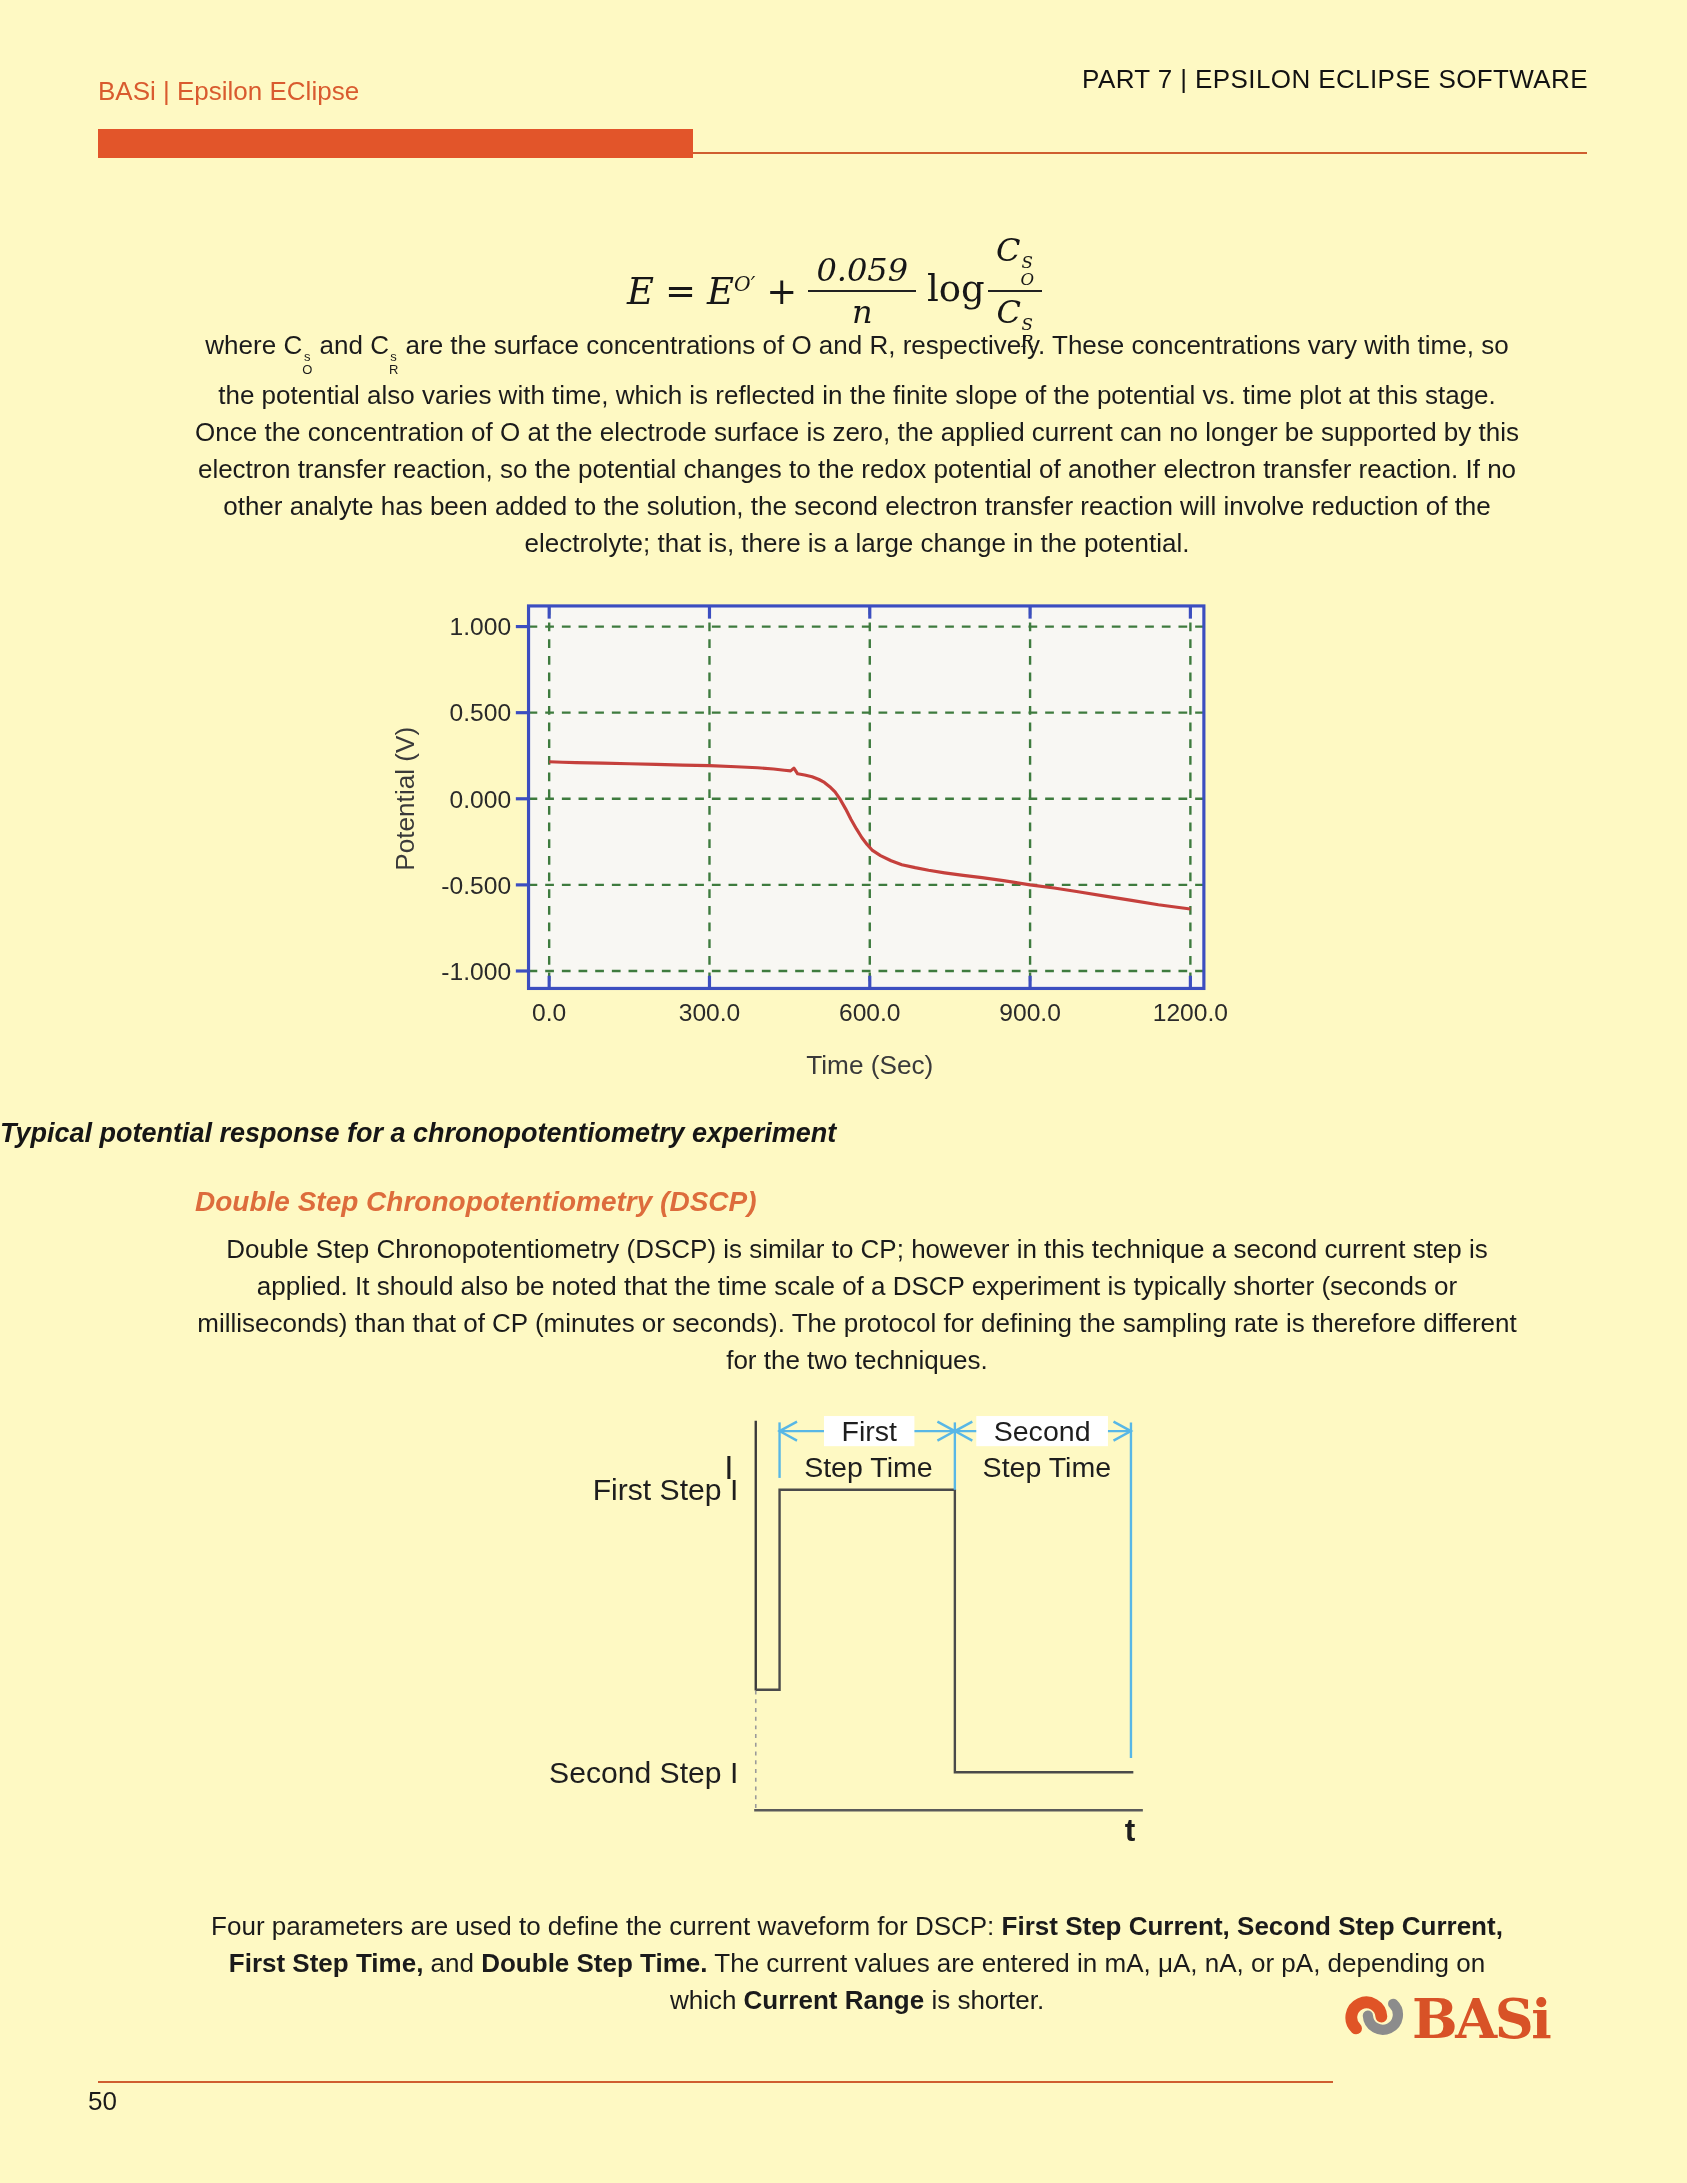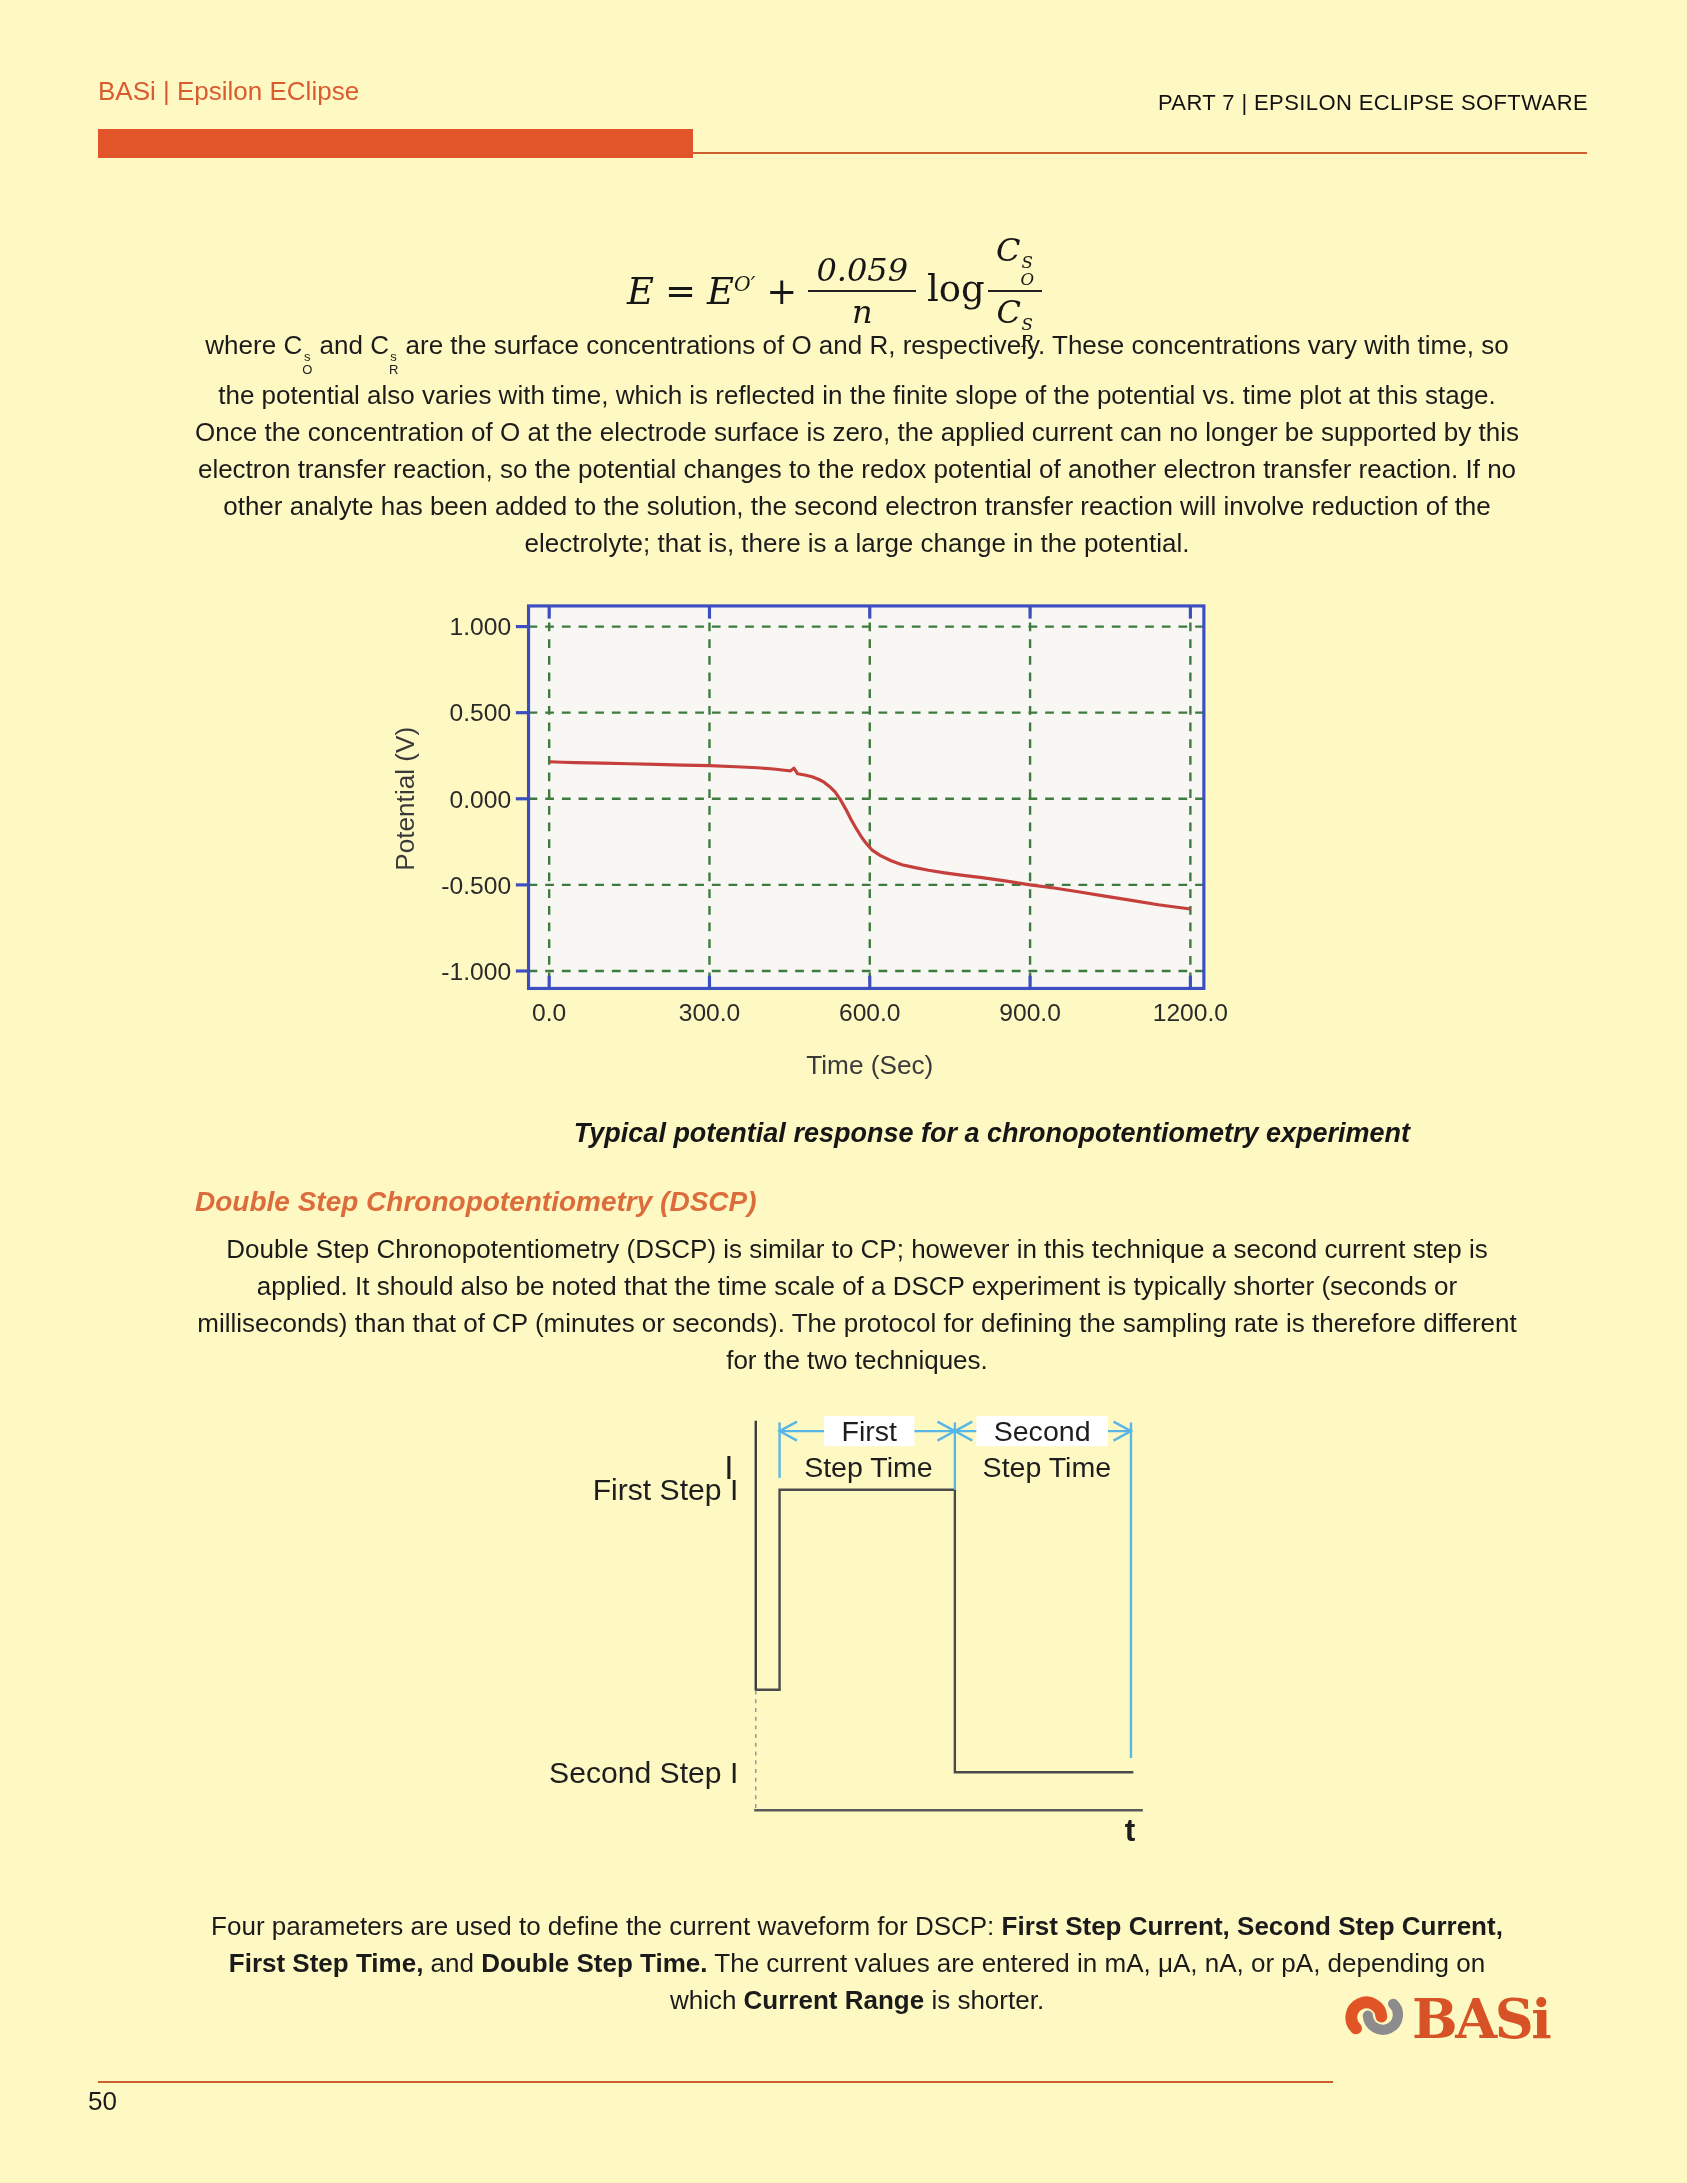--- a/index.html
+++ b/index.html
@@ -4,21 +4,21 @@
 <style>
   html,body{margin:0;padding:0;background:#e8e8e8;}
   .page{
     position:relative;width:1687px;height:2183px;background:#fef9c3;
     font-family:"Liberation Sans",sans-serif;color:#1b1b1b;overflow:hidden;
     margin:0 auto;
   }
   .abs{position:absolute;}
   
   .brand{left:98px;top:76px;font-size:26px;color:#d95b2f;}
-  .section-title{right:99px;top:90px;font-size:22px;color:#121212;letter-spacing:0.4px;}
+  .section-title{right:99px;top:64px;font-size:26px;color:#121212;letter-spacing:0.4px;}
   .rule-thin{left:98px;top:152px;width:1489px;height:2.4px;background:#cf5e2f;}
   .rule-bar{left:98px;top:129px;width:595px;height:29px;background:#e2552a;}
   
   .equation{left:627px;top:232px;font-family:"DejaVu Serif",serif;font-style:italic;
     font-size:37px;display:flex;align-items:center;gap:11px;color:#171717;}
   .equation .op{font-style:normal;}
   .frac{display:inline-flex;flex-direction:column;text-align:center;font-size:32px;line-height:1.15;}
   .frac .num{border-bottom:2.4px solid #222;padding:0 8px 1.6px 8px;}
   .frac .den{padding-top:1.6px;}
   .supsub{display:inline-flex;flex-direction:column;vertical-align:-0.45em;
@@ -30,21 +30,21 @@
   .p1{top:327px;}
   .p2{top:1231px;}
   .p3{top:1908px;}
   .body-par b{font-weight:bold;}
   .cns{white-space:nowrap;}
   .cns .supsub{font-size:.5em;vertical-align:-0.5em;font-style:normal;line-height:1.05;}
   
   .chart-wrap{left:373px;top:598px;width:865px;height:496px;}
   .chart-wrap svg{font-family:"Liberation Sans",sans-serif;}
   
-  .caption{left:0;top:1118px;width:1410px;text-align:right;font-size:27px;
+  .caption{left:0;top:1118px;width:1410px;text-align:left;font-size:27px;
     font-weight:bold;font-style:italic;color:#161616;}
   .sec-heading{left:195px;top:1186px;font-size:28px;font-weight:bold;font-style:italic;color:#dd6c3c;text-align:center;}
   
   .diagram-wrap{left:476px;top:1397px;width:715px;height:468px;}
   
   .footer-rule{left:98px;top:2081px;width:1235px;height:2.4px;background:#cf5e2f;}
   .page-number{left:88px;top:2086px;font-size:26px;color:#1b1b1b;}
   .logo{left:1343px;top:1992px;display:flex;align-items:flex-start;gap:5px;}
   .logo-text{font-family:"DejaVu Serif",serif;font-weight:bold;font-size:54px;line-height:54px;
     color:#d85227;letter-spacing:-2.4px;}

